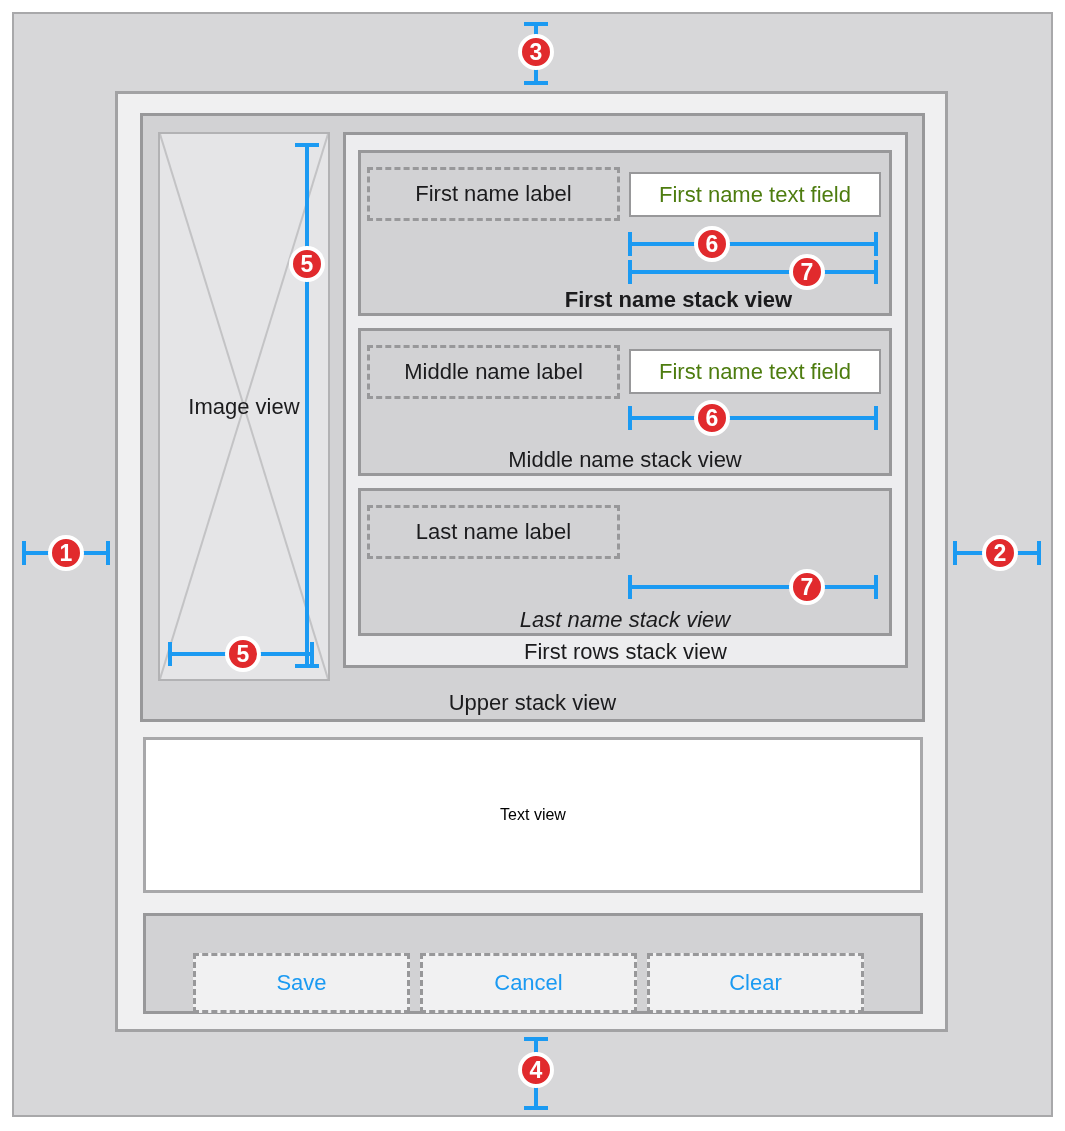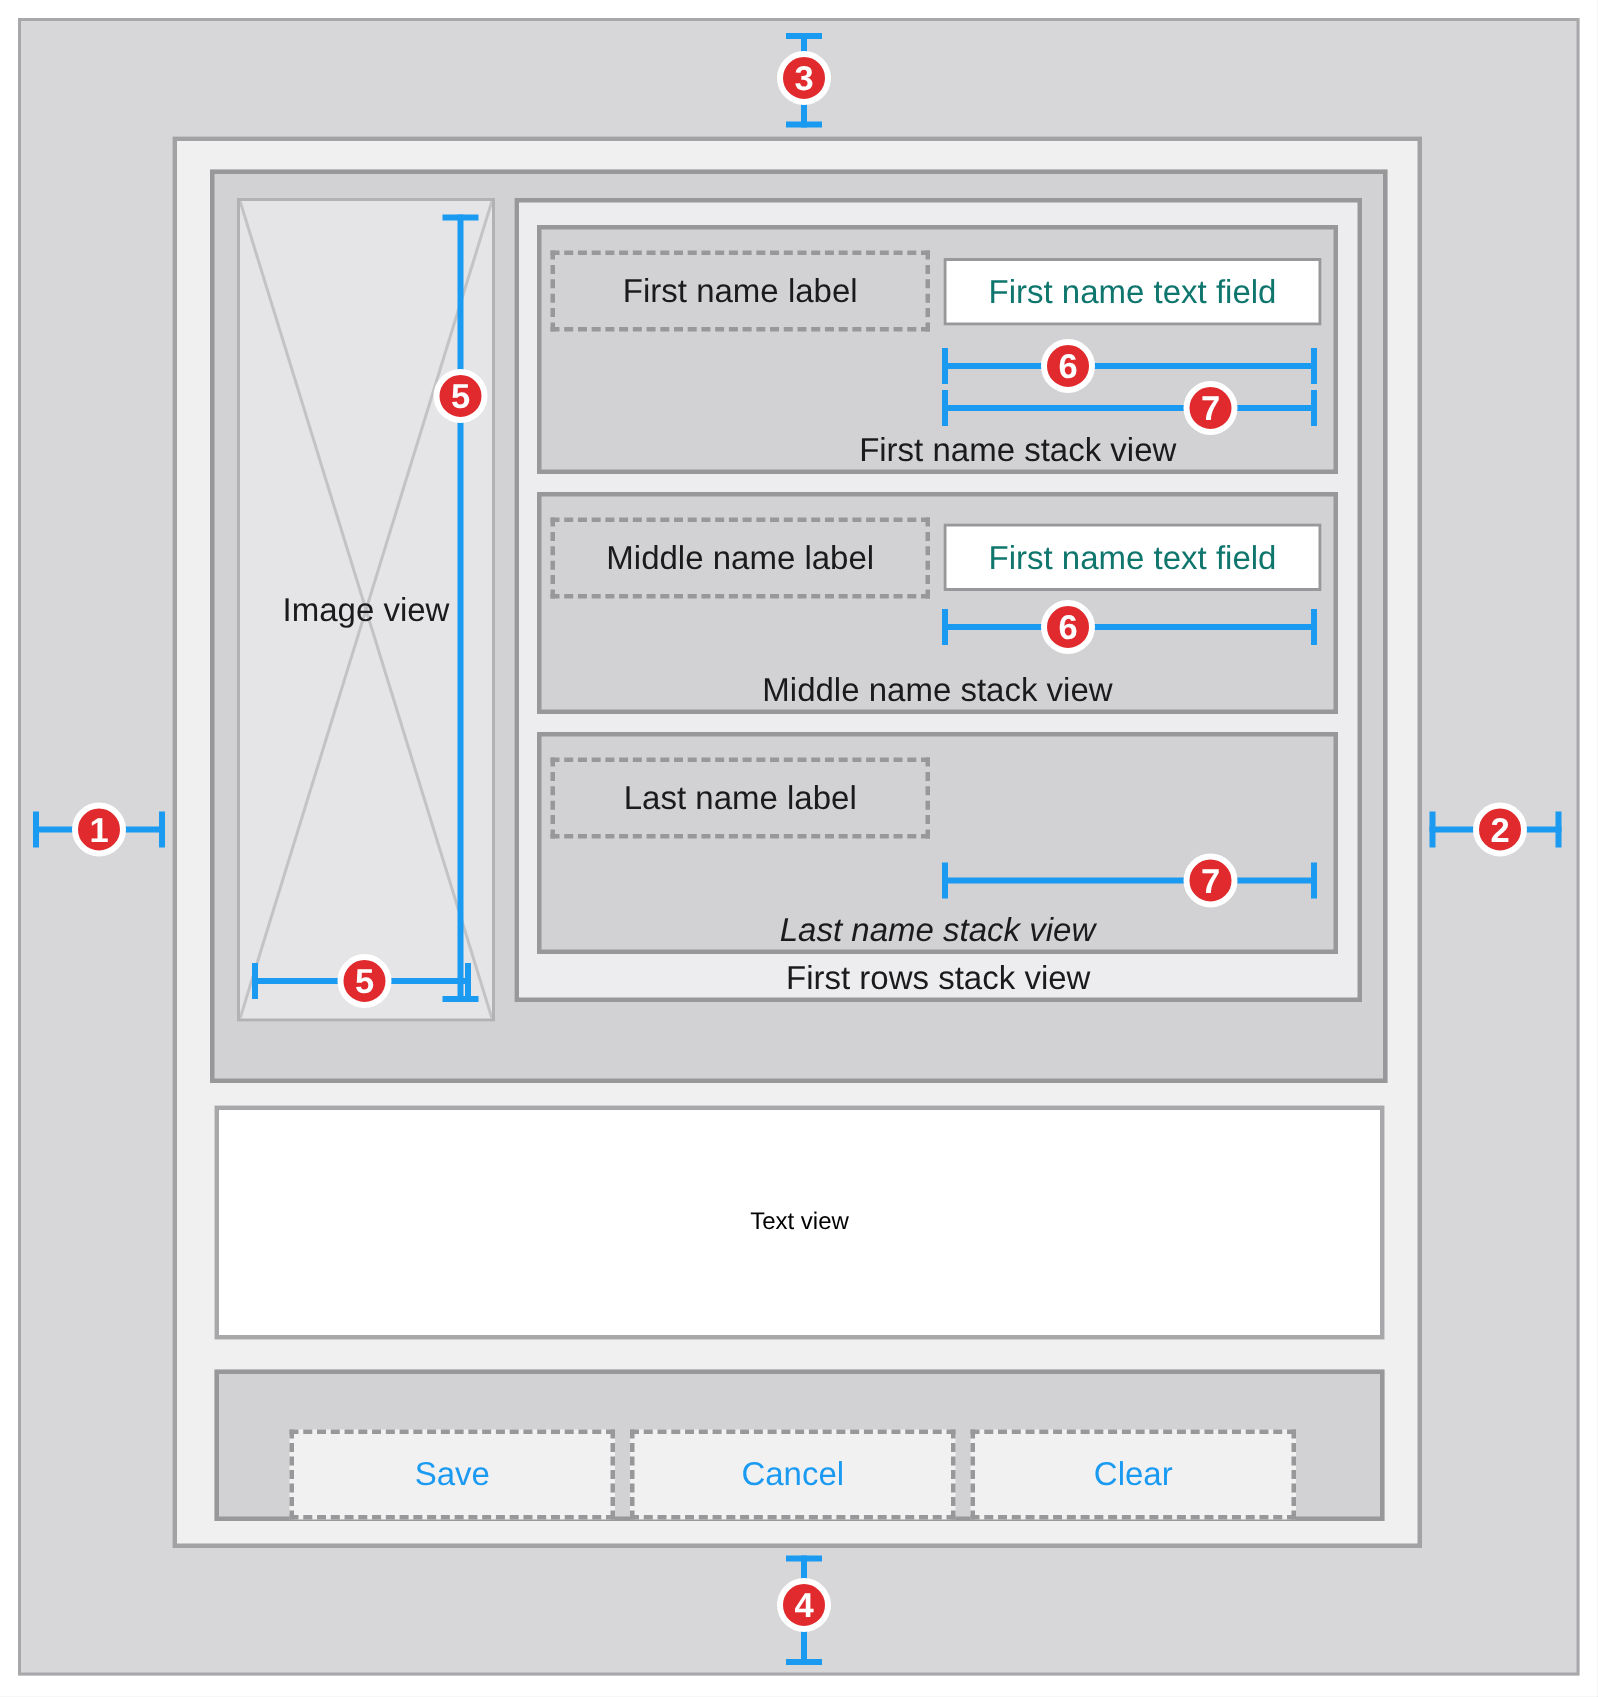--- a/index.html
+++ b/index.html
@@ -34,27 +34,27 @@
                   background:#d2d2d4; border:3px solid #98989a; }
 
   
   .dashed-label { border:3px dashed #98989a; display:flex; align-items:center; justify-content:center;
                   color:#1b1b1d; font-size:22px; }
   .lbl-1 { left:367px; top:167px; width:253px; height:54px; }
   .lbl-2 { left:367px; top:345px; width:253px; height:54px; }
   .lbl-3 { left:367px; top:505px; width:253px; height:54px; }
 
   .text-field { background:#ffffff; border:2px solid #98989a; display:flex; align-items:center;
-                justify-content:center; color:#0f766e; font-size:22px; }
+                justify-content:center; color:#4d7c0f; font-size:22px; }
   .fld-1 { left:629px; top:172px; width:252px; height:45px; }
   .fld-2 { left:629px; top:349px; width:252px; height:45px; }
   .fld-3 { left:629px; top:509px; width:252px; height:45px; }
 
   .caption { color:#1b1b1d; font-size:22px; text-align:center; }
-  .cap-row1   { left:358px; top:287px;  width:641px; }
+  .cap-row1   { left:358px; top:287px;  width:641px;font-weight:bold; }
   .cap-row2   { left:358px; top:447px;  width:534px; }
   .cap-row3   { left:358px; top:607px;  width:534px;font-style:italic; }
   .cap-rows   { left:343px; top:639px;  width:565px; }
   .cap-upper  { left:140px; top:690px;  width:785px; }
 
   .image-view-label { position:absolute; left:50%; top:50%; transform:translate(-50%,-50%);
                       color:#1b1b1d; font-size:22px; white-space:nowrap; }
 
   .wire-btn { top:933px; width:217px; height:60px; background:#f1f1f2; border:3px dashed #98989a;
               display:flex; align-items:center; justify-content:center;
@@ -86,20 +86,21 @@
 </head>
 <body>
 
 <div id="stage">
 
   <div class="abs canvas-bg"></div>
 
   <div class="abs root-view"></div>
 
   <div class="abs upper-stack"></div>
+  <div class="abs caption cap-upper">Upper stack view</div>
 
   <div class="abs image-view">
     <svg class="xcross" viewBox="0 0 100 100" preserveAspectRatio="none">
       <line x1="0" y1="0" x2="100" y2="100" stroke="#c3c3c5" stroke-width="2" vector-effect="non-scaling-stroke"></line>
       <line x1="100" y1="0" x2="0" y2="100" stroke="#c3c3c5" stroke-width="2" vector-effect="non-scaling-stroke"></line>
     </svg>
     <span class="image-view-label">Image view</span>
   </div>
 
   <div class="abs name-rows"></div>

